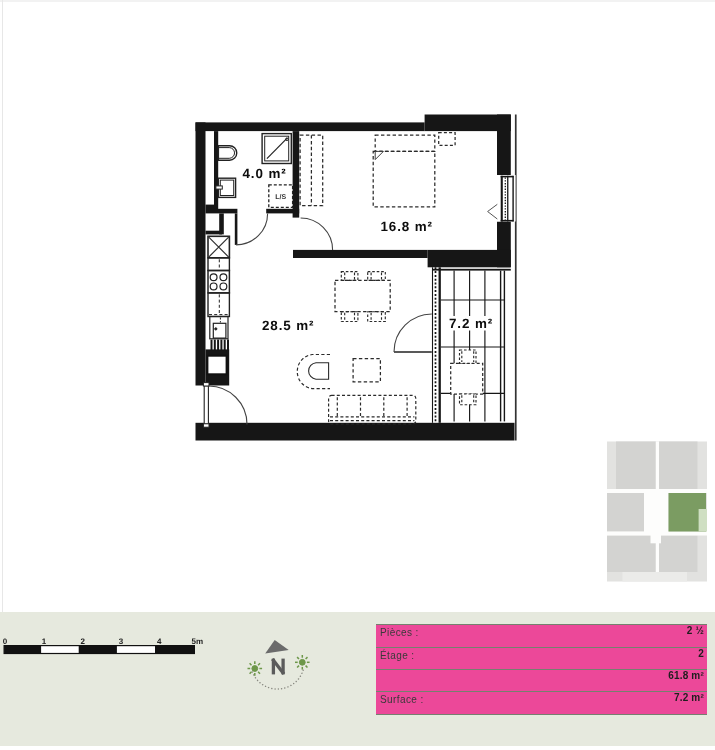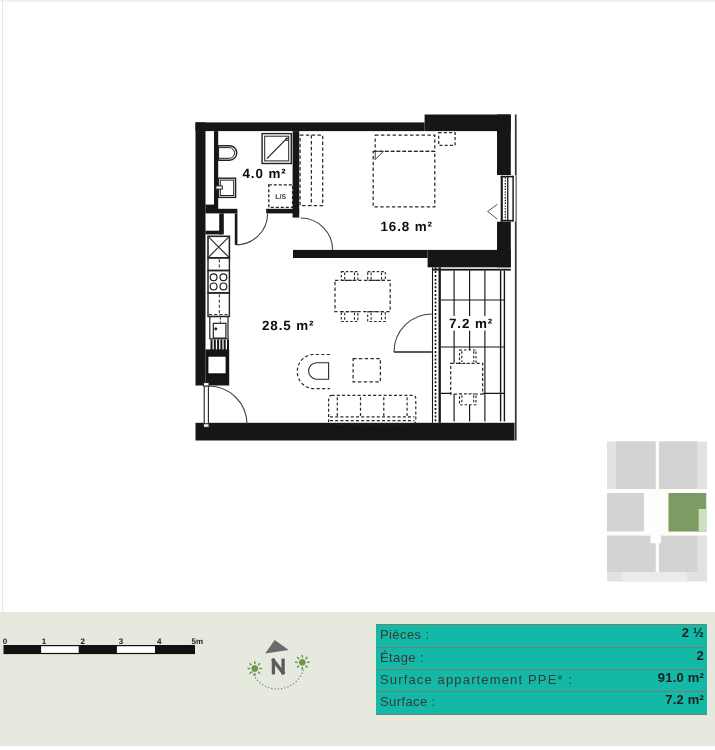--- a/index.html
+++ b/index.html
@@ -3,21 +3,21 @@
 <meta charset="utf-8">
 <style>
 html,body{margin:0;padding:0}
 body{width:715px;height:750px;background:#fff;font-family:"Liberation Sans",sans-serif}
 #pg{position:relative;width:715px;height:746px;overflow:hidden;transform:translateZ(0)}
 #hlt{position:absolute;left:0;top:0;width:715px;height:2px;background:#f2f2f2}
 #hll{position:absolute;left:2px;top:0;width:1px;height:614px;background:#e7e7e7}
 #footer{position:absolute;left:0;top:612px;width:715px;height:138px;background:#e6e9de}
 #fbot{position:absolute;left:0;top:747px;width:715px;height:3px;background:#d3d7c8}
 #tbl{position:absolute;left:375.5px;top:12.3px;width:331px}
-.row{height:21.36px;border-top:1.2px solid #75806f;position:relative;font-size:13px;color:#3a3a3a;background:#14b8a6}
+.row{height:21.36px;border-top:1.2px solid #75806f;position:relative;font-size:10px;color:#3a3a3a;background:#ec4899}
 .rowend{height:0;border-top:1.2px solid #75806f}
 .lab{position:absolute;left:4.5px;top:2px;letter-spacing:0.4px}
 .val{position:absolute;right:2.5px;top:0;font-weight:bold;color:#1e1e1e;letter-spacing:0.2px}
 #sbar{position:absolute;left:0;top:0}
 #comp{position:absolute;left:235px;top:18px}
 svg text{font-family:"Liberation Sans",sans-serif;text-rendering:geometricPrecision}
 #plan{shape-rendering:auto}
 </style>
 </head>
 <body>
@@ -354,22 +354,21 @@
           <span class="lab">Pièces :</span>
           <span class="val">2 ½</span>
         </div>
 
 <div class="row">
           <span class="lab">Étage :</span>
           <span class="val">2</span>
         </div>
 
 <div class="row">
-          <span class="lab" style="letter-spacing:1.15px">Surface appartement PPE* :</span>
-          <span class="val">91.0 m²</span>
+          <span class="val">61.8 m²</span>
         </div>
 
 <div class="row">
           <span class="lab">Surface :</span>
           <span class="val">7.2 m²</span>
         </div>
 
 <div class="rowend"></div>
 </div>
 </div>

